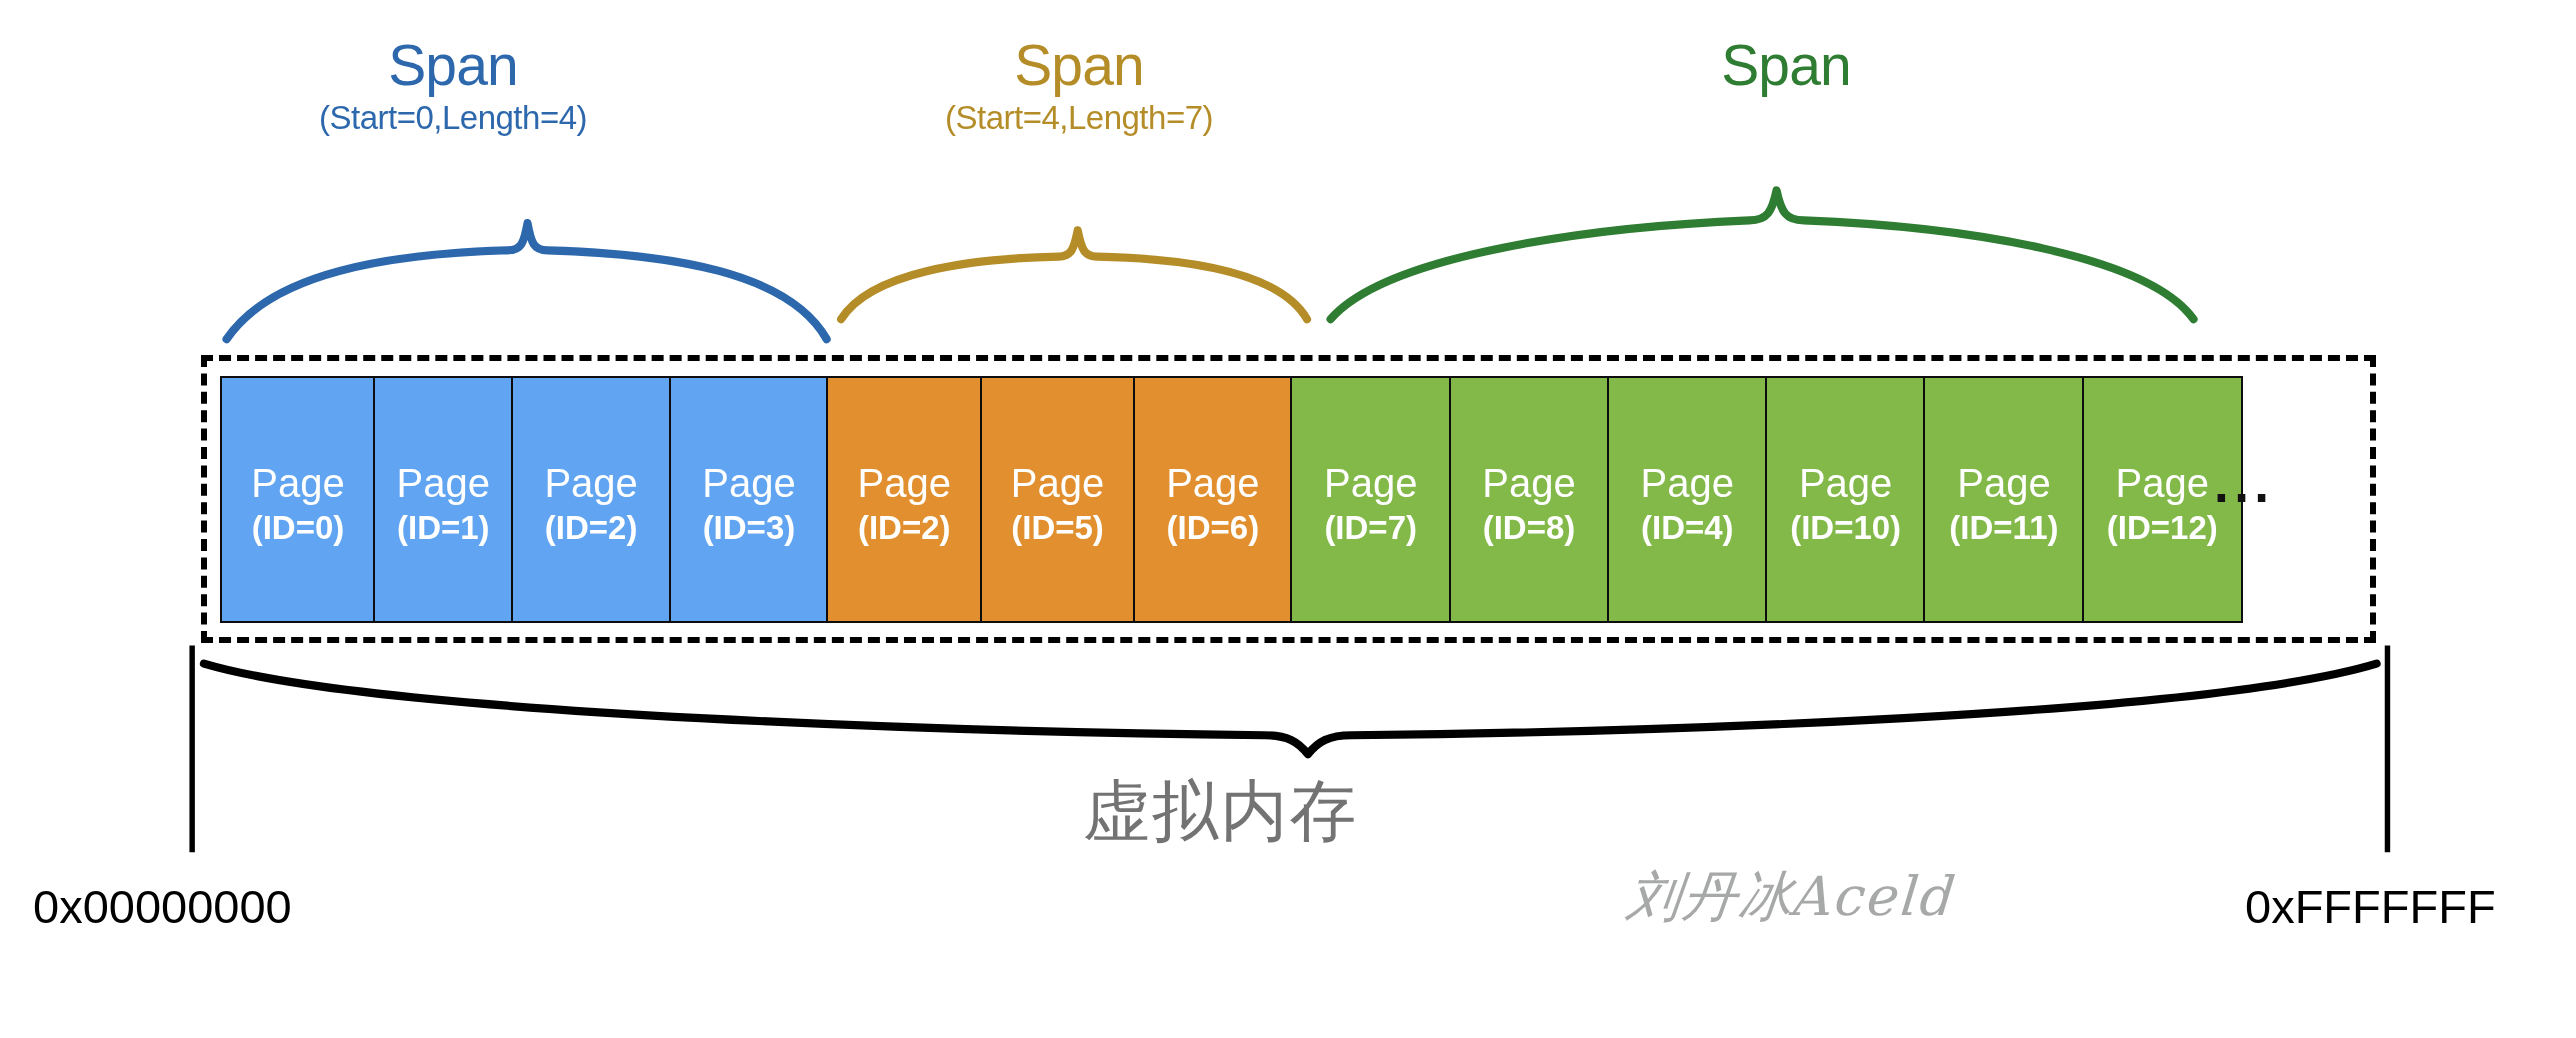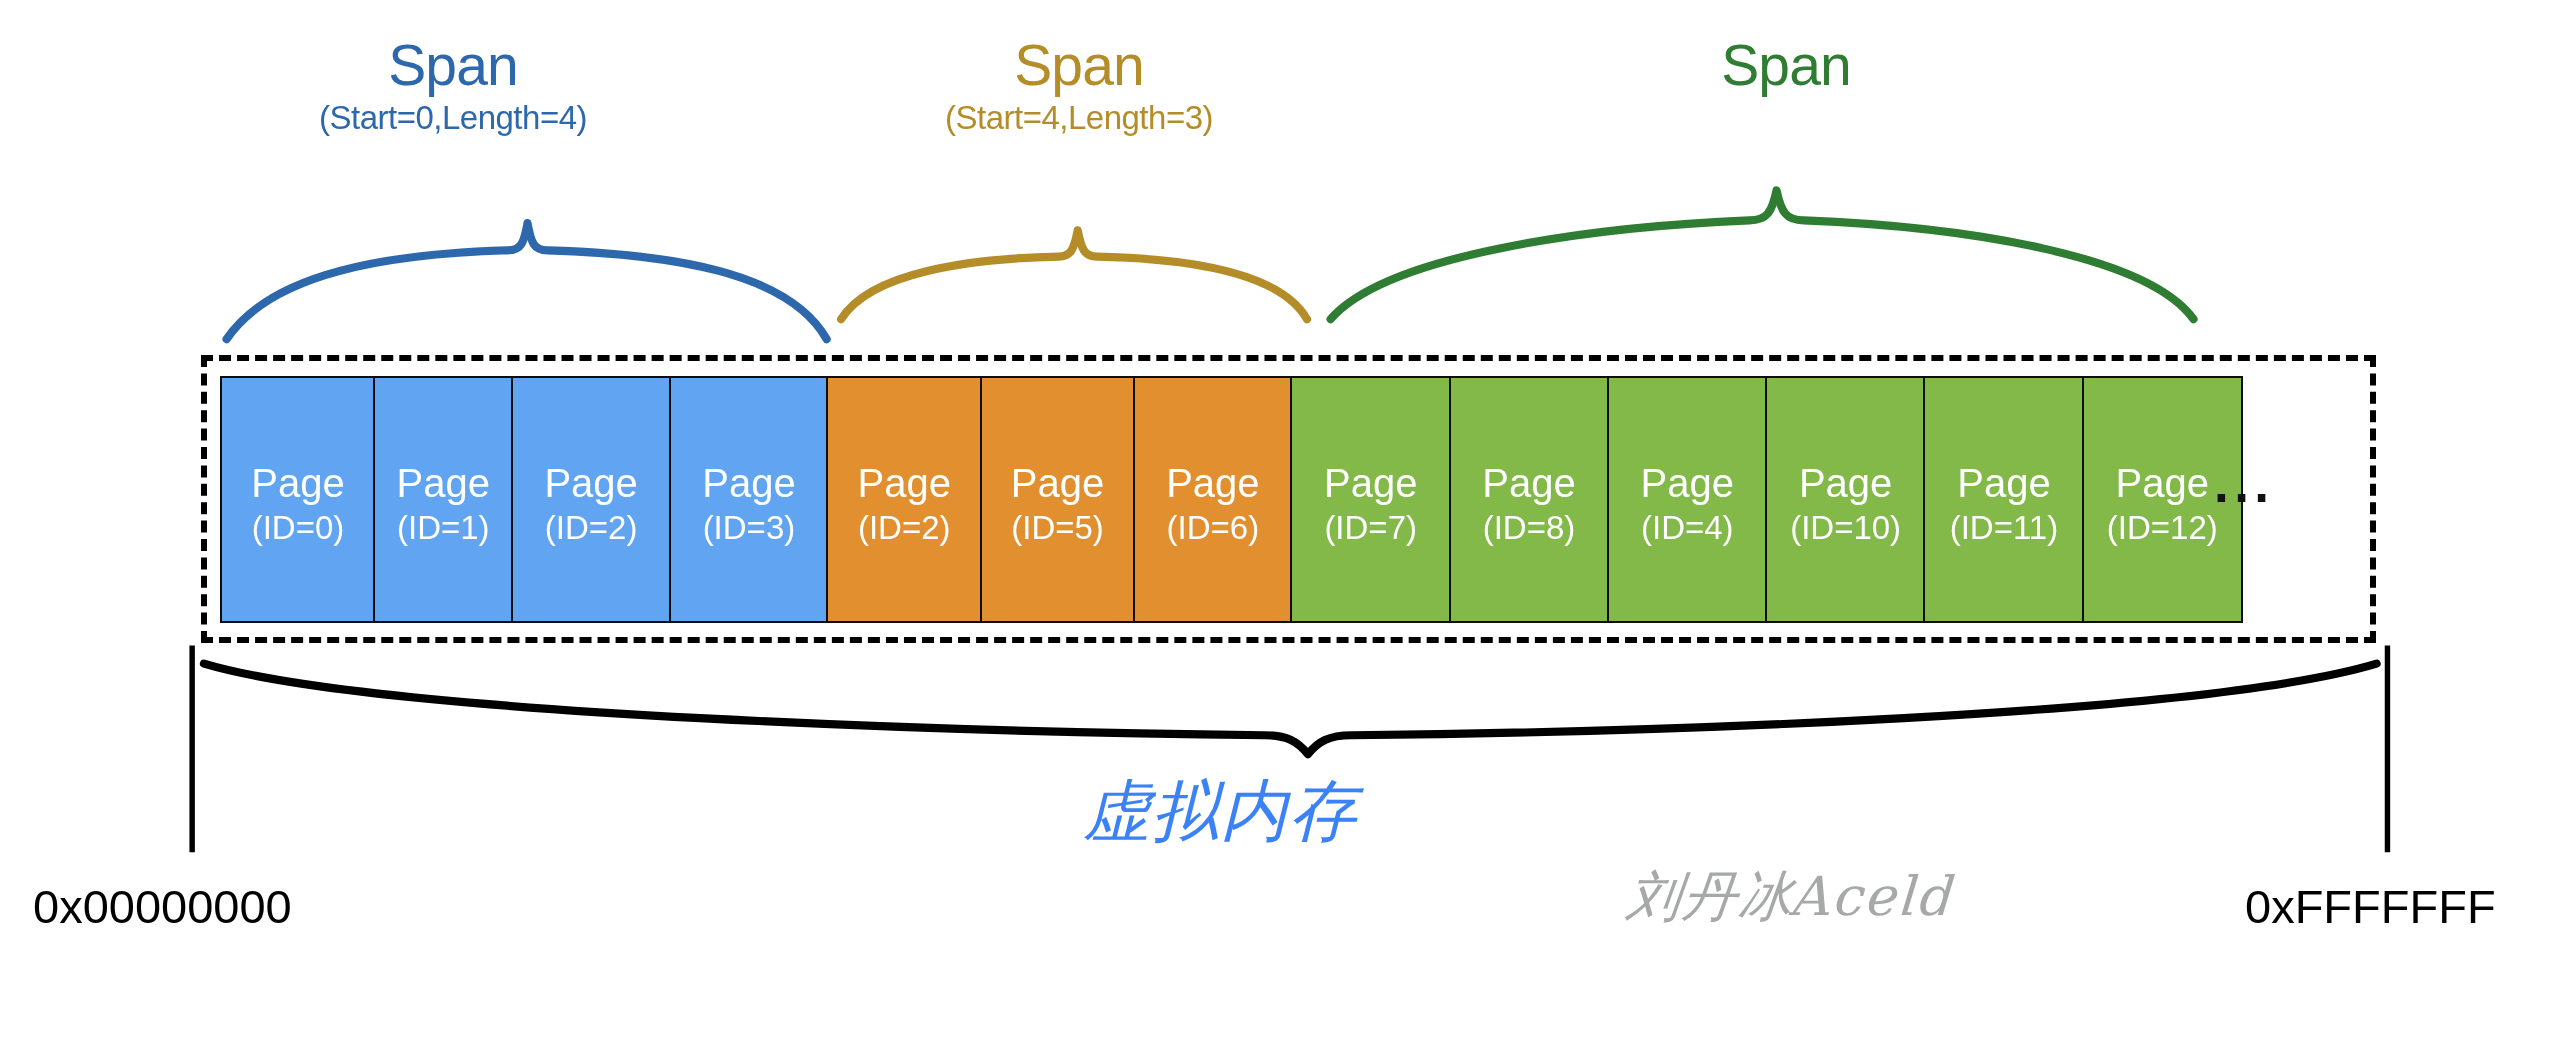--- a/index.html
+++ b/index.html
@@ -73,21 +73,21 @@
   }
   .page-cell .p-name {
     font-size: 40px;
     font-weight: 400;
     line-height: 1.0;
     white-space: nowrap;
     margin-top: 8px;
   }
   .page-cell .p-id {
     font-size: 33px;
-    font-weight: normal;
+    font-weight: bold;
     line-height: 1.0;
     margin-top: 7.3px;
     white-space: nowrap;
   }
 
   
   #pages-ellipsis {
     position: absolute;
     left: 2214px;
     top: 453px;
@@ -116,24 +116,23 @@
   }
   #addr-start { left: 33px; top: 879px; }
   #addr-end   { left: 2245px; top: 879px; }
 
   
   #vm-caption {
     position: absolute;
     left: 1083px;
     top: 766px;
     font-size: 67px;
-    color: #3b82f6;
+    color: #737373;
     letter-spacing: 1.8px;
     white-space: nowrap;
-    font-style: italic;
   }
 
   
   #watermark {
     position: absolute;
     left: 1627px;
     top: 861px;
     font-size: 54px;
     color: #a7a9a8;
     font-family: "DejaVu Serif", serif;
@@ -148,21 +147,21 @@
 
 <div id="canvas">
 
   <div class="span-label" id="span-label-0" style="left:163px; top:36px; width:580px; color:#2d68ad;">
     <span class="title">Span</span>
     <span class="sub">(Start=0,Length=4)</span>
   </div>
 
   <div class="span-label" id="span-label-1" style="left:807px; top:36px; width:544px; color:#b58d28;">
     <span class="title">Span</span>
-    <span class="sub">(Start=4,Length=3)</span>
+    <span class="sub">(Start=4,Length=7)</span>
   </div>
 
   <div class="span-label" id="span-label-2" style="left:1505px; top:36px; width:562px; color:#2f7d32;">
     <span class="title">Span</span>
   </div>
 
   <div id="memory-box"></div>
 
   <div id="pages-row">
     <div class="page-cell" style="width:156px; background:#61a5f2;">

